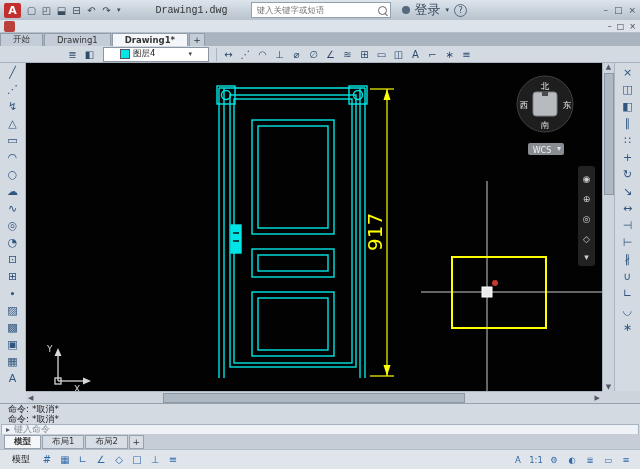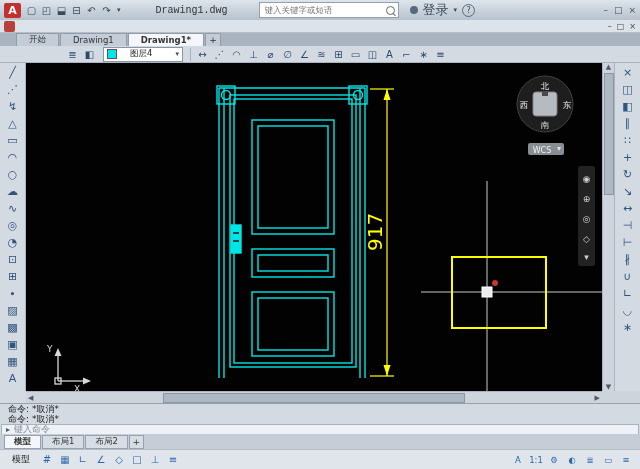--- a/index.html
+++ b/index.html
@@ -10,52 +10,52 @@
   .titlebar{position:absolute;left:0;top:0;right:0;height:20px;
             background:linear-gradient(#dde4ec,#b7c2cd);display:flex;align-items:center;
             gap:3px;padding:0 4px;box-sizing:border-box;}
   .logo{width:17px;height:15px;background:#c22f2f;color:#fff;font-weight:bold;font-size:11px;
         display:flex;align-items:center;justify-content:center;border-radius:2px;}
   .qa-icon{width:15px;height:15px;display:flex;align-items:center;justify-content:center;
            color:#3a4a5c;font-size:10px;}
   .qa-drop{font-size:7px;color:#3a4a5c;}
   .doc-title{margin:0 6px 0 32px;color:#333;font-size:10px;white-space:nowrap;font-family:Liberation Mono, monospace;}
   .search{display:flex;align-items:center;background:#fff;border:1px solid #93a0ad;height:14px;
-          width:132px;margin-left:22px;padding:0 3px;gap:3px;}
+          width:132px;margin-left:14px;padding:0 3px;gap:3px;}
   .search input{border:0;outline:0;flex:1;font-size:8.5px;font-family:inherit;color:#444;background:transparent;min-width:0;}
   .mag{width:7px;height:7px;border:1.4px solid #667;border-radius:50%;position:relative;flex:0 0 auto;}
   .mag::after{content:"";position:absolute;width:4px;height:1.4px;background:#667;
               transform:rotate(45deg);left:5px;top:7px;}
   .tb-right{display:flex;align-items:center;gap:5px;margin-left:8px;color:#3a4a5c;}
   .person{width:8px;height:8px;border-radius:50%;background:#55697e;}
   .help-circle{width:11px;height:11px;border-radius:50%;border:1px solid #55697e;display:flex;
                align-items:center;justify-content:center;font-size:8px;color:#3a4a5c;}
   .win-btns{margin-left:auto;display:flex;gap:6px;color:#40505f;font-size:9px;}
   
   .menubar{position:absolute;left:0;top:20px;right:0;height:13px;background:#dde3ea;
            display:flex;align-items:center;padding:0 4px;gap:0;border-bottom:1px solid #b4bec9;box-sizing:border-box;}
   .doc-ico{width:11px;height:11px;background:#b8423b;border-radius:2px;margin-right:4px;}
   .menu-item{padding:0 5px;font-size:9px;color:#222;}
   .menu-win{margin-left:auto;display:flex;gap:5px;font-size:8px;color:#444;}
   
   .filetabs{position:absolute;left:0;top:33px;right:0;height:13px;background:#a9b4c0;
-            display:flex;align-items:flex-end;padding-left:16px;box-sizing:border-box;}
+            display:flex;align-items:flex-end;padding-left:0;box-sizing:border-box;}
   .file-tab{height:12px;padding:0 12px;font-size:8.5px;color:#333;background:#c4cdd7;
             border:1px solid #929dab;border-bottom:0;display:flex;align-items:center;margin-right:1px;}
   .file-tab.active{background:#f4f6f9;font-weight:bold;}
   .tab-add{width:14px;height:12px;display:flex;align-items:center;justify-content:center;
            font-size:9px;color:#333;background:#c4cdd7;border:1px solid #929dab;border-bottom:0;}
   
   .ribbon{position:absolute;left:0;top:46px;right:0;height:17px;background:#d4dae2;
           display:flex;align-items:center;gap:1px;padding-left:64px;box-sizing:border-box;
           border-bottom:1px solid #aab4c0;}
   .tb-icon{width:17px;height:15px;display:flex;align-items:center;justify-content:center;
            font-size:10px;color:#2c4a6e;}
-  .layer-select{display:flex;align-items:center;gap:13px;background:#fff;border:1px solid #8b96a3;
-                height:13px;width:72px;font-size:8.5px;padding:0 3px;margin:0 4px;color:#222;}
+  .layer-select{display:flex;align-items:center;gap:3px;background:#fff;border:1px solid #8b96a3;
+                height:13px;width:72px;font-size:8.5px;padding:0 16px;margin:0 4px;color:#222;}
   .layer-swatch{width:8px;height:8px;background:#00e6e6;border:1px solid #556;flex:0 0 auto;}
   .layer-drop{margin-left:auto;font-size:7px;color:#445;}
   .sep{width:1px;height:13px;background:#aab4c0;margin:0 2px;}
   
   .side-toolbar{position:absolute;top:63px;width:26px;height:328px;background:#d4dae2;
                 display:flex;flex-direction:column;align-items:center;gap:0;padding-top:1px;box-sizing:border-box;}
   .side-toolbar.left{left:0;border-right:1px solid #aab4c0;}
   .side-toolbar.right{right:0;border-left:1px solid #aab4c0;}
   .side-icon{width:20px;height:17px;display:flex;align-items:center;justify-content:center;
              font-size:11px;color:#30557f;}

